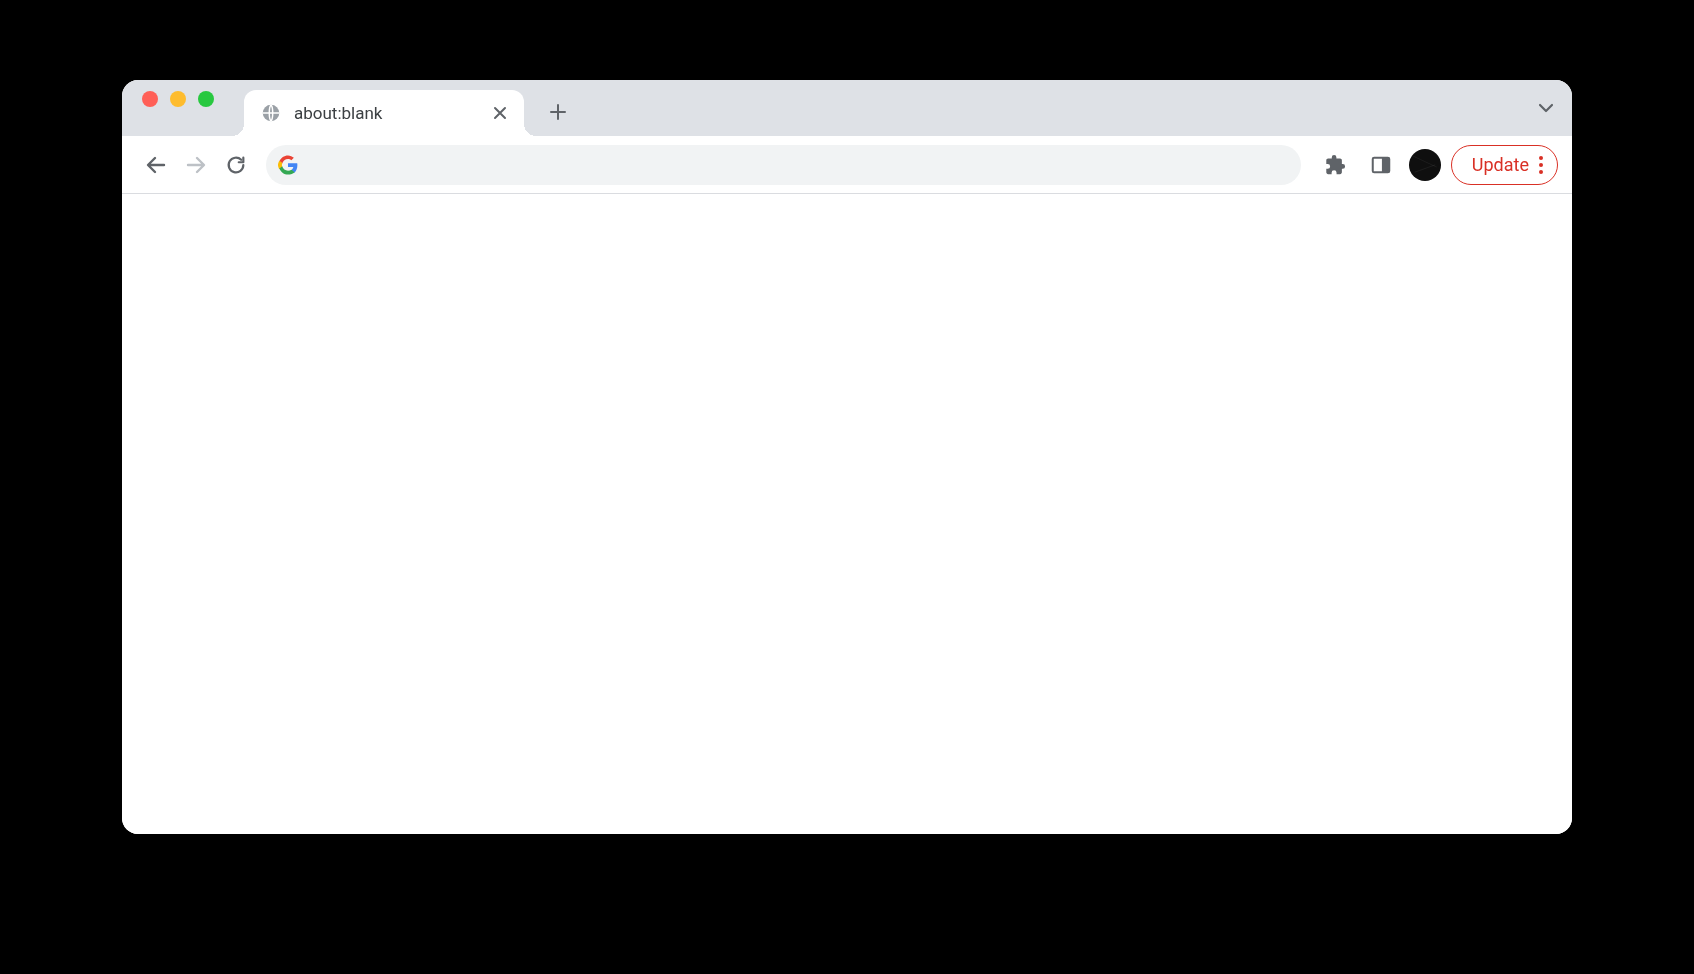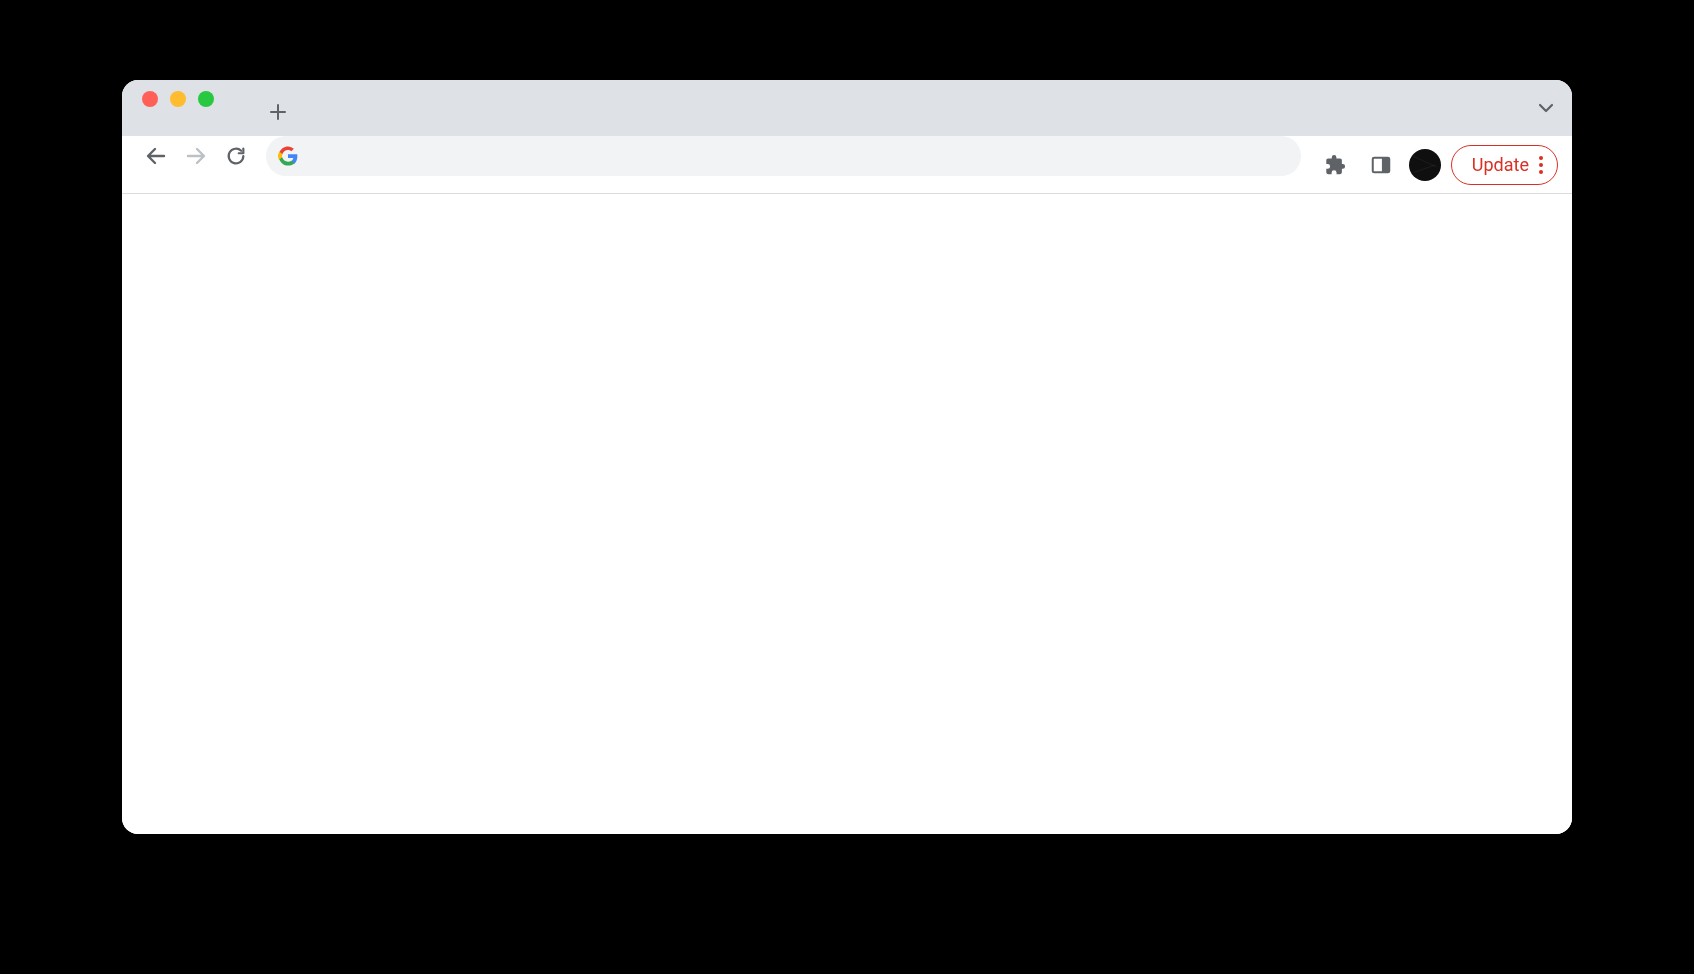--- a/index.html
+++ b/index.html
@@ -92,20 +92,21 @@
     align-items:center;
     color:#5f6368;
     cursor:pointer;
   }
   
   .toolbar {
     height: 58px;
     background:#fff;
     border-bottom:1px solid #dadce0;
     display:flex;
+    align-items:center;
     padding: 0 14px;
     gap: 0;
   }
   .nav-btn {
     width:40px;height:40px;
     display:flex;align-items:center;justify-content:center;
     color:#5f6368;
     border-radius:50%;
     cursor:pointer;
   }
@@ -183,20 +184,34 @@
 
 <div class="window">
 
   <div class="tabstrip">
     <div class="traffic-lights">
       <div class="dot red"></div>
       <div class="dot yellow"></div>
       <div class="dot green"></div>
     </div>
 
+    <div class="tab">
+      <span>
+        <svg width="22" height="22" viewBox="0 0 24 24" fill="none" stroke="#5f6368" stroke-width="2">
+          <circle cx="12" cy="12" r="9" fill="#9aa0a6" stroke="none"></circle>
+          <path d="M3 12h18M12 3c2.5 3 2.5 15 0 18M12 3c-2.5 3-2.5 15 0 18" stroke="#fff" stroke-width="1.6"></path>
+        </svg>
+      </span>
+      <span class="tab-title">about:blank</span>
+      <span class="tab-close">
+        <svg width="14" height="14" viewBox="0 0 14 14">
+          <path d="M2 2l10 10M12 2L2 12" stroke="#5f6368" stroke-width="2" stroke-linecap="round"></path>
+        </svg>
+      </span>
+    </div>
 
     <div class="new-tab">
       <svg width="20" height="20" viewBox="0 0 20 20">
         <path d="M10 3v14M3 10h14" stroke="#5f6368" stroke-width="2" stroke-linecap="round"></path>
       </svg>
     </div>
 
     <div class="tablist-chevron">
       <svg width="20" height="20" viewBox="0 0 20 20">
         <path d="M4 7l6 6 6-6" stroke="#5f6368" stroke-width="2.2" fill="none" stroke-linecap="round" stroke-linejoin="round"></path>

